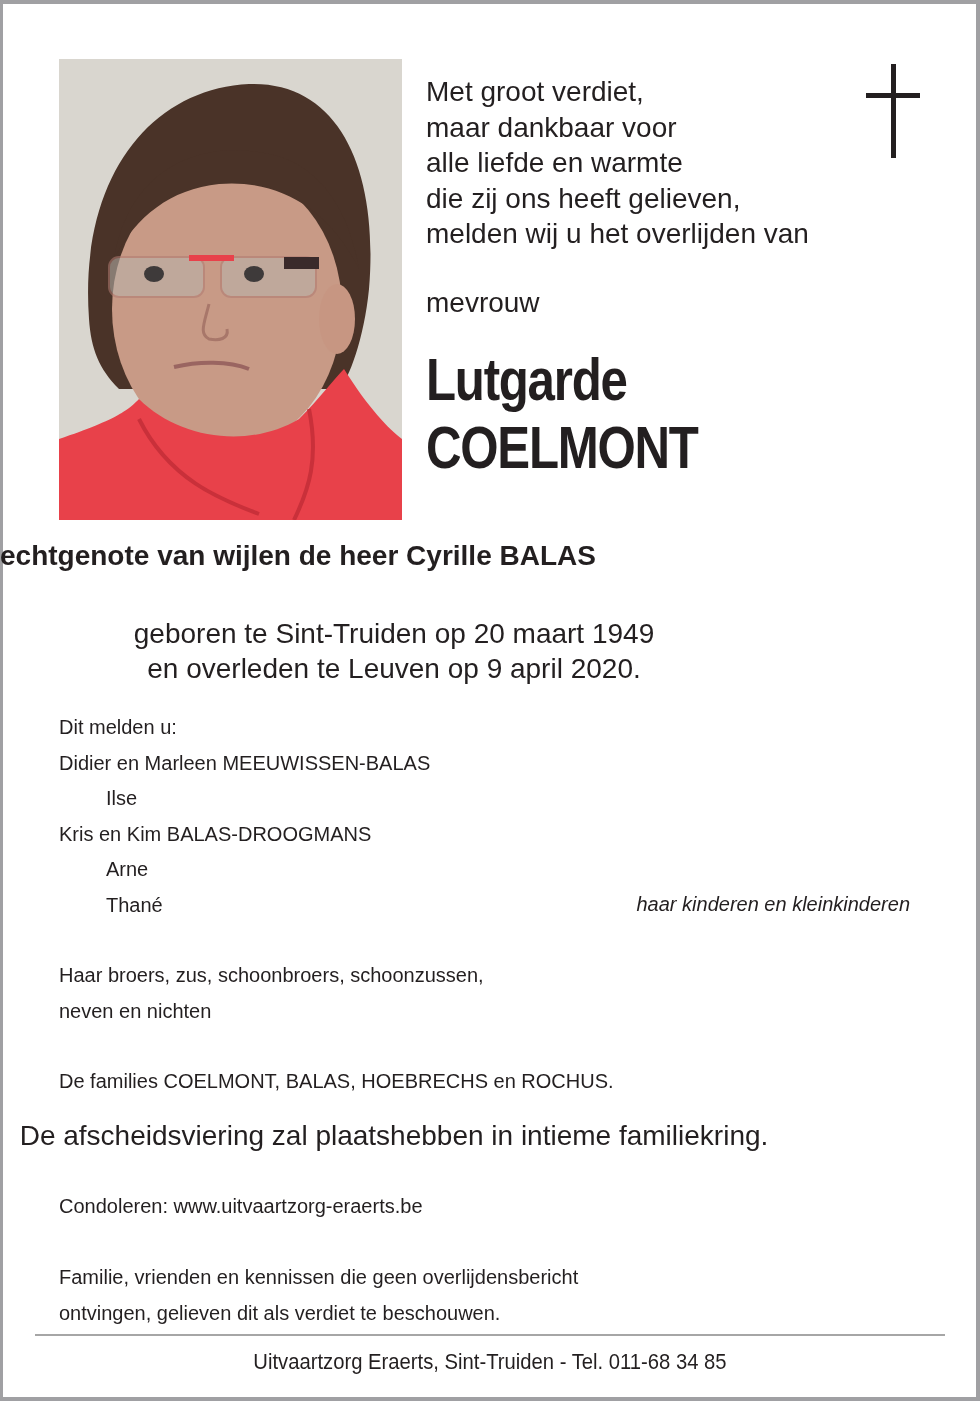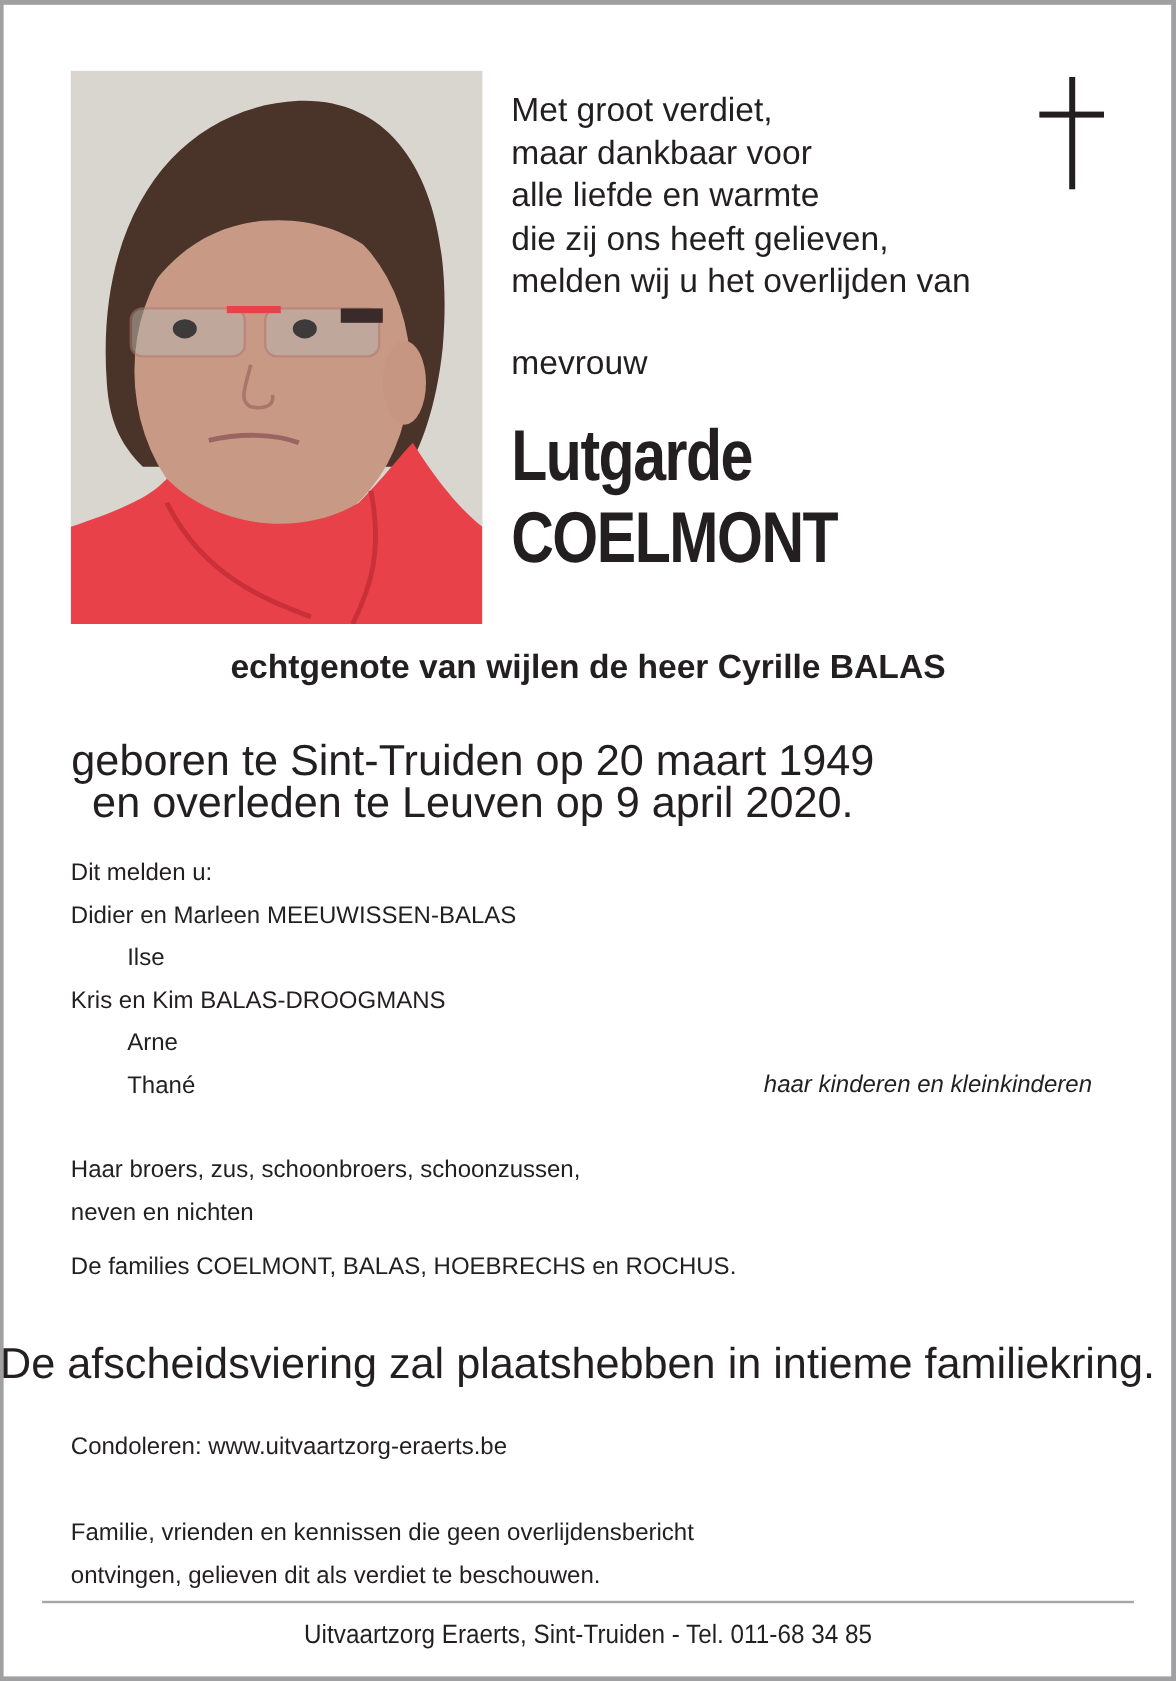--- a/index.html
+++ b/index.html
@@ -23,22 +23,22 @@
   }
   .intro { left: 426px; top: 54px; font-size: 28px; line-height: 35.5px; margin-top: 20px; }
   .intro div { height: 35.5px; }
   .mevrouw { left: 426px; top: 285px; font-size: 28px; line-height: 35px; }
   .name {
     left: 426px; top: 346px; font-size: 60px; line-height: 68px;
     font-weight: bold; letter-spacing: -1.5px;
     transform: scaleX(0.82); transform-origin: left top;
   }
   .cross { position: absolute; left: 866px; top: 64px; width: 54px; height: 94px; }
-  .spouse { left: 0; width: 980px; top: 538px; text-align: center; font-size: 28px; font-weight: bold; line-height: 36px; }
-  .dates { left: 0; width: 788px; top: 616px; text-align: center; font-size: 36px; line-height: 35px; }
+  .spouse { left: 0; width: 980px; top: 538px; text-align: left; font-size: 28px; font-weight: bold; line-height: 36px; }
+  .dates { left: 0; width: 788px; top: 616px; text-align: center; font-size: 28px; line-height: 35px; }
   .body-text { left: 59px; font-size: 20px; line-height: 35.5px; }
   .indent { padding-left: 47px; }
   .italic { font-style: italic; }
   .rule { position: absolute; left: 35px; top: 1334px; width: 910px; height: 2px; background: #a6a6a6; }
   .footer { left: 0; width: 980px; top: 1348px; text-align: center; font-size: 22px; line-height: 28px; transform: scaleX(0.92); transform-origin: center top; }
 </style>
 </head>
 <body>
 
 <div class="card"></div>
@@ -107,21 +107,21 @@
   <div class="indent">Thané</div>
 </div>
 
 <div class="abs body-text italic" style="left:auto; right:70px; top:887px;">haar kinderen en kleinkinderen</div>
 
 <div class="abs body-text" style="top:958px;">
   <div>Haar broers, zus, schoonbroers, schoonzussen,</div>
   <div>neven en nichten</div>
 </div>
 
-<div class="abs body-text" style="top:1039px;">De families COELMONT, BALAS, HOEBRECHS en ROCHUS.</div>
+<div class="abs body-text" style="top:1064px;">De families COELMONT, BALAS, HOEBRECHS en ROCHUS.</div>
 
 <div class="abs dates" style="top:1118px;">De afscheidsviering zal plaatshebben in intieme familiekring.</div>
 
 <div class="abs body-text" style="top:1189px;">Condoleren: www.uitvaartzorg-eraerts.be</div>
 
 <div class="abs body-text" style="top:1260px;">
   <div>Familie, vrienden en kennissen die geen overlijdensbericht</div>
   <div>ontvingen, gelieven dit als verdiet te beschouwen.</div>
 </div>
 

